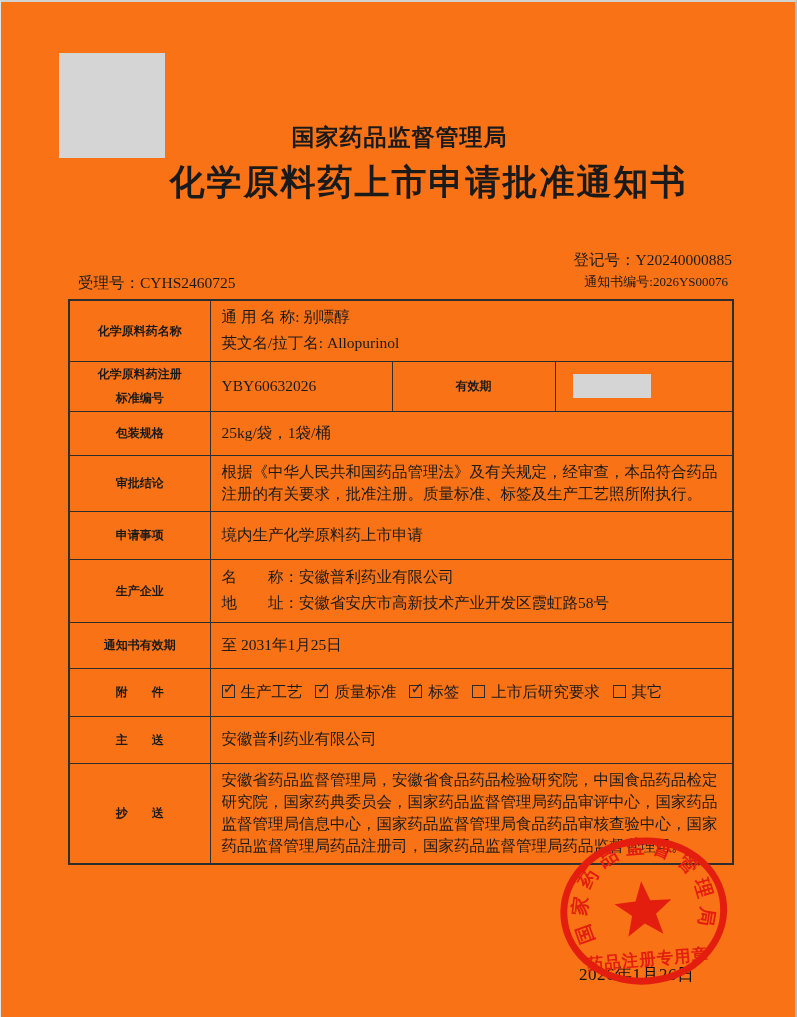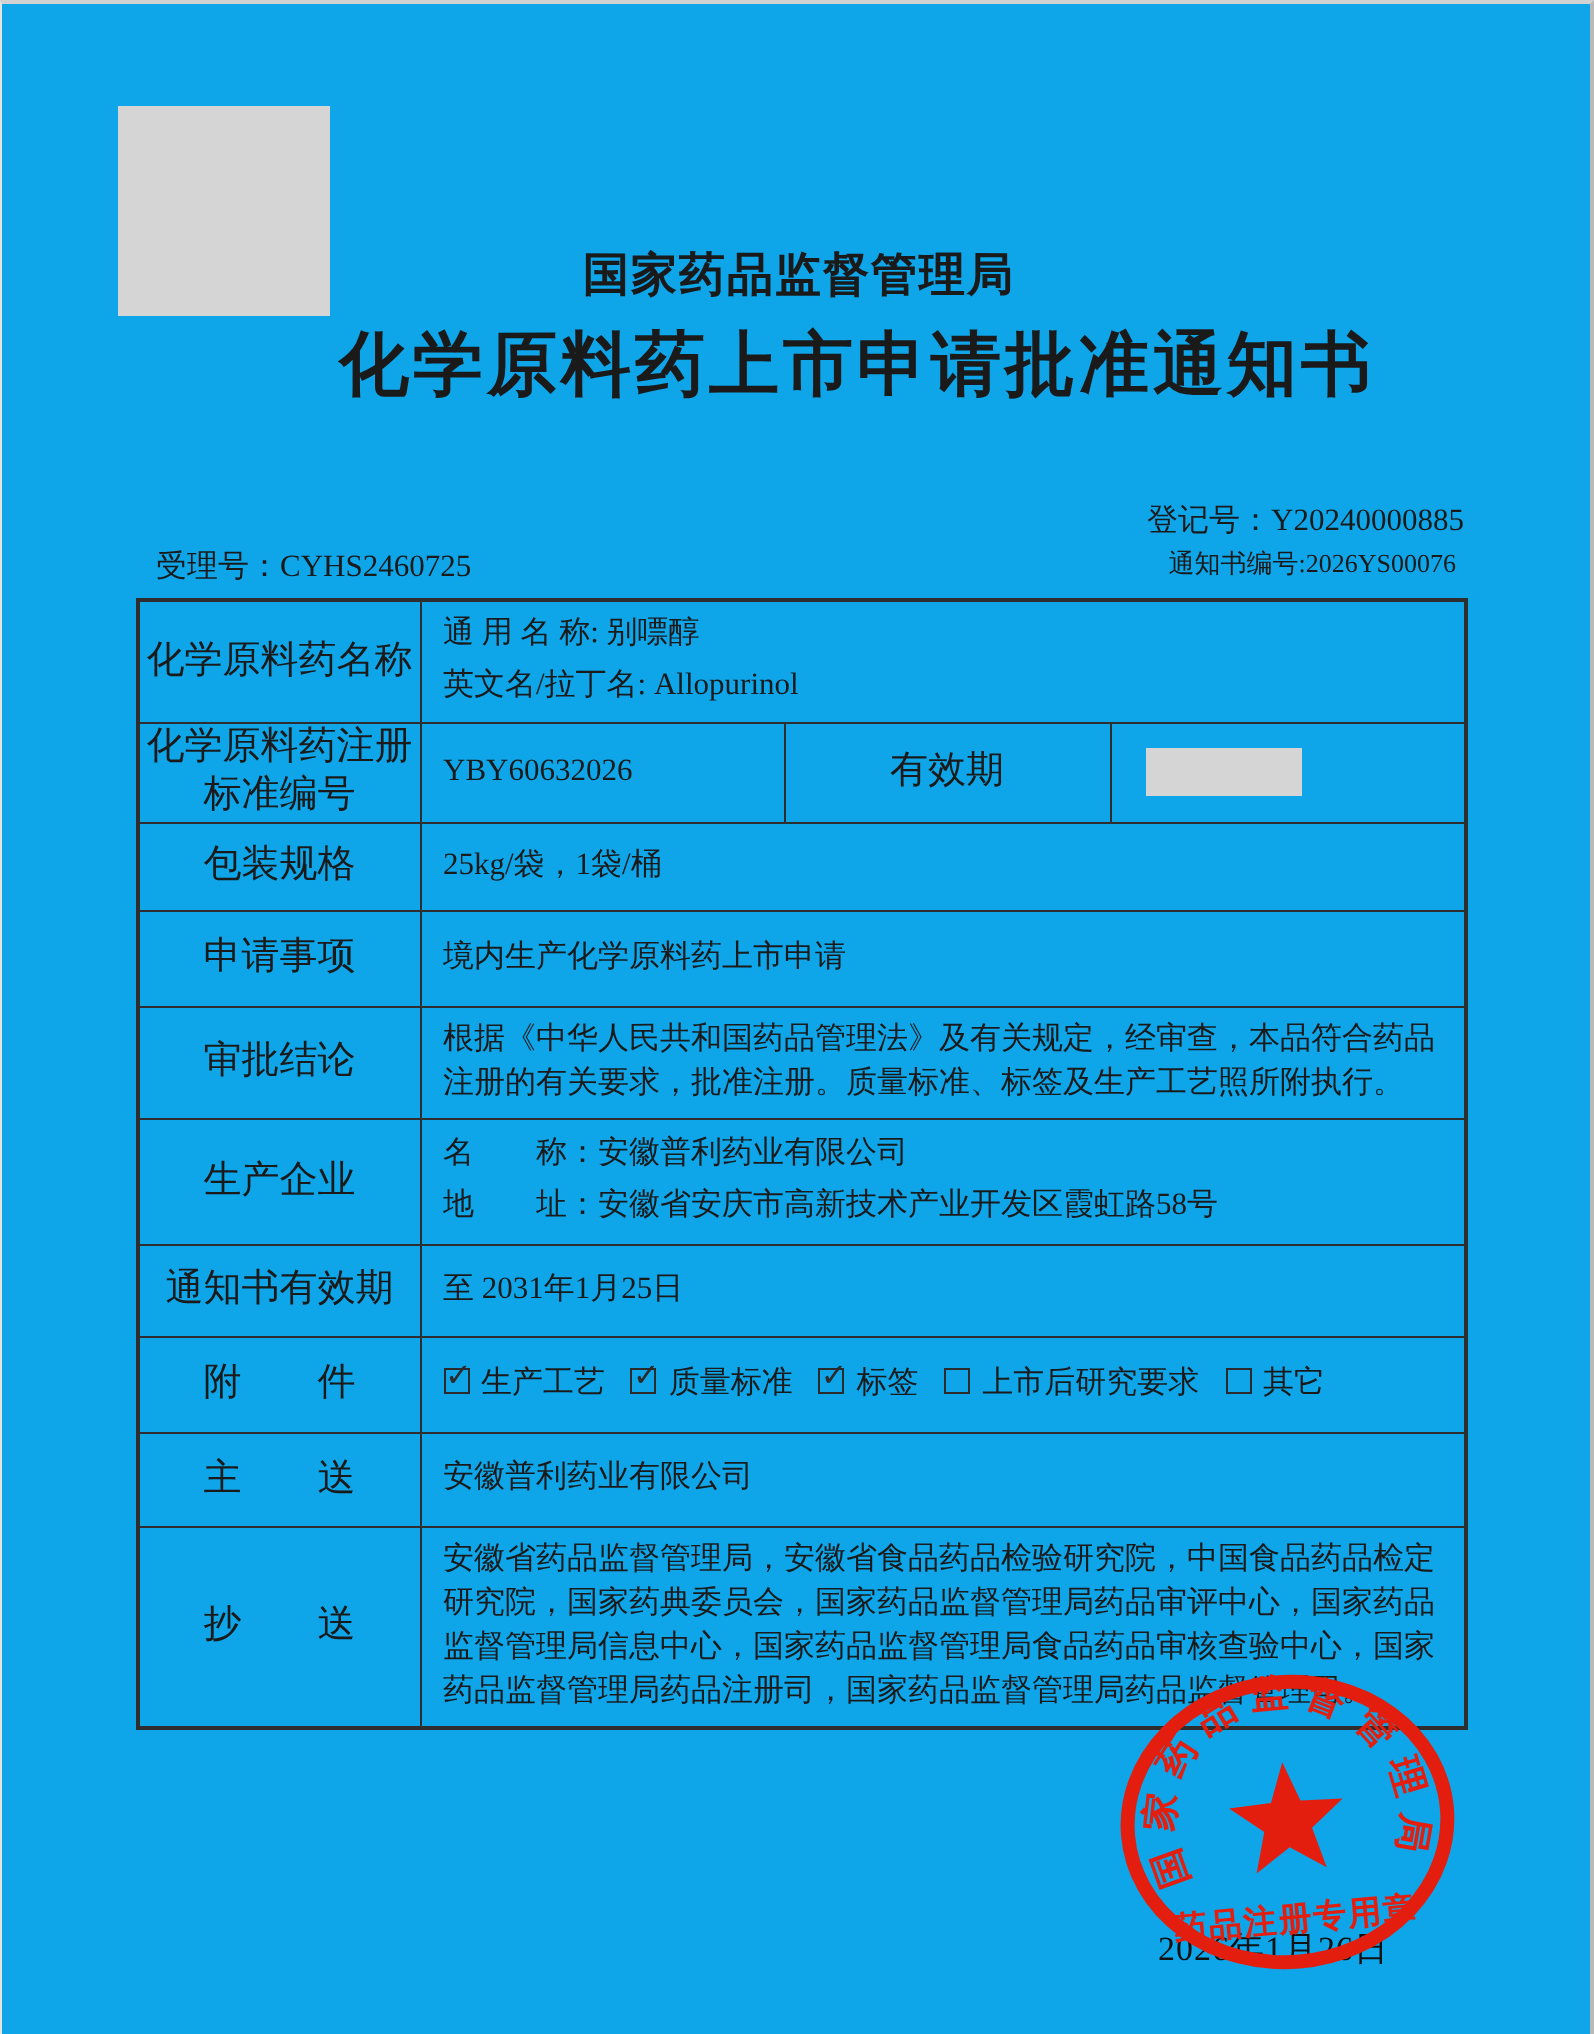--- a/index.html
+++ b/index.html
@@ -9,21 +9,21 @@
     color: #1a1a1a;
     width: 797px;
     height: 1017px;
     position: relative;
     overflow: hidden;
   }
   .page {
     position: absolute;
     left: 0; top: 0;
     width: 797px; height: 1017px;
-    background: #0ea5e9;
+    background: #f97316;
     border-top: 2px solid #d2d2d2;
     border-left: 1px solid #e4e4e4;
     border-right: 2px solid #b9b9b9;
   }
   .redact {
     background: #d5d5d5;
     position: absolute;
   }
   .redact-logo { left: 58px; top: 51px; width: 106px; height: 105px; }
   .agency {
@@ -64,22 +64,22 @@
     table-layout: fixed;
     border: 2px solid #2e2e2e;
     z-index: 1;
   }
   table.approval td {
     border: 1px solid #2e2e2e;
     vertical-align: middle;
   }
   td.lbl {
     text-align: center;
-    font-weight: normal;
-    font-size: 19px;
+    font-weight: bold;
+    font-size: 12px;
     line-height: 24px;
   }
   td.val {
     padding: 3px 10px 4px 11px;
     font-size: 15.5px;
     line-height: 22px;
   }
   .two-line div { line-height: 26px; }
   .cb {
     display: inline-block;
@@ -165,27 +165,27 @@
       <td class="val">YBY60632026</td>
       <td class="lbl">有效期</td>
       <td class="val">
         <span class="redact-validity"></span>
       </td>
     </tr>
     <tr style="height:44px">
       <td class="lbl">包装规格</td>
       <td class="val" colspan="3">25kg/袋，1袋/桶</td>
     </tr>
+    <tr style="height:56px">
+      <td class="lbl">审批结论</td>
+      <td class="val" colspan="3">根据《中华人民共和国药品管理法》及有关规定，经审查，本品符合药品注册的有关要求，批准注册。质量标准、标签及生产工艺照所附执行。</td>
+    </tr>
     <tr style="height:48px">
       <td class="lbl">申请事项</td>
       <td class="val" colspan="3">境内生产化学原料药上市申请</td>
-    </tr>
-    <tr style="height:56px">
-      <td class="lbl">审批结论</td>
-      <td class="val" colspan="3">根据《中华人民共和国药品管理法》及有关规定，经审查，本品符合药品注册的有关要求，批准注册。质量标准、标签及生产工艺照所附执行。</td>
     </tr>
     <tr style="height:63px">
       <td class="lbl">生产企业</td>
       <td class="val two-line" colspan="3">
         <div>名　　称：安徽普利药业有限公司</div>
         <div>地　　址：安徽省安庆市高新技术产业开发区霞虹路58号</div>
       </td>
     </tr>
     <tr style="height:46px">
       <td class="lbl">通知书有效期</td>

